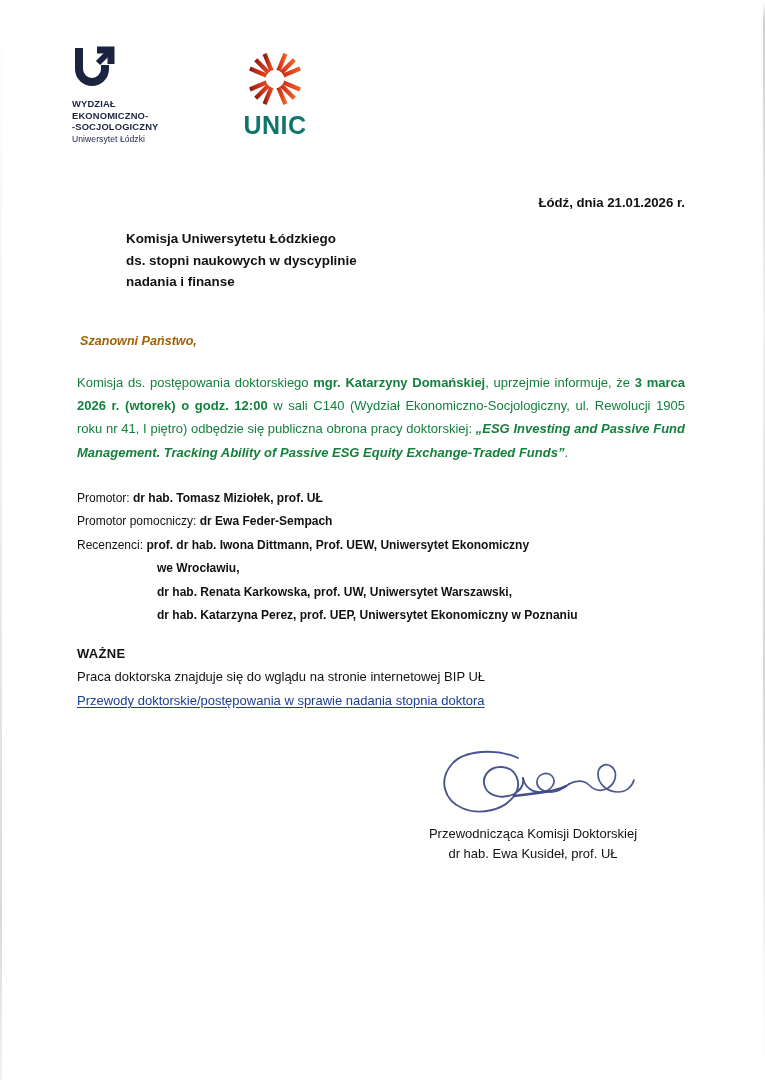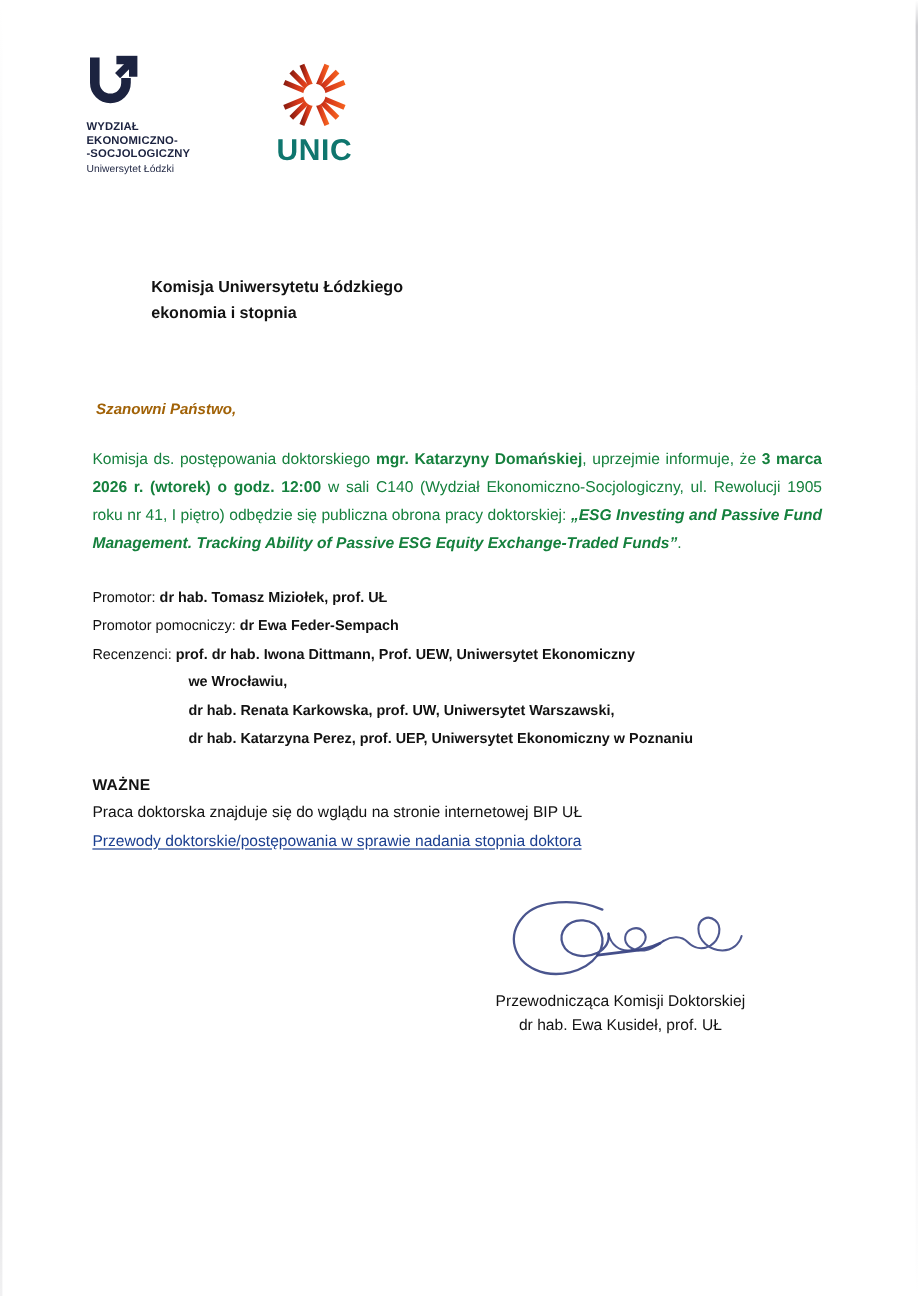--- a/index.html
+++ b/index.html
@@ -47,21 +47,21 @@
     height: 1080px;
   }
 
   
   .logo-band {
     position: absolute;
     left: 72px;
     top: 46px;
     display: flex;
     align-items: flex-start;
-    gap: 38px;
+    gap: 51px;
   }
 
   
   .ul-logo {
     width: 112px;
   }
   .ul-mark {
     width: 46px;
     height: 42px;
     margin-left: 1px;
@@ -181,21 +181,21 @@
   .important .hdr { font-weight: bold; letter-spacing: 0.3px; }
   .important .lnk {
     color: #1b3f90;
     text-decoration: underline;
     text-underline-offset: 2px;
   }
 
   
   .signature-block {
     position: absolute;
-    left: 352px;
+    left: 368px;
     top: 742px;
     width: 330px;
     text-align: center;
   }
   .sig-svg {
     display: block;
     margin: 0 auto;
     width: 215px;
     height: 86px;
   }
@@ -258,24 +258,26 @@
           <line x1="50" y1="50" x2="33.2" y2="9.5"></line>
         </g>
         <circle cx="50" cy="50" r="13.5" fill="#ffffff"></circle>
         <circle cx="50" cy="50" r="13.5" fill="none" stroke="#ffffff" stroke-width="3"></circle>
       </svg>
       <div class="unic-word">UNIC</div>
     </div>
 
   </div>
 
+  <div class="date-line">Łódź, dnia 21.01.2026 r.</div>
 
   <div class="addressee">
     <div>Komisja Uniwersytetu Łódzkiego</div>
-    <div>ekonomia i stopnia</div>
+    <div>ds. stopni naukowych w dyscyplinie</div>
+    <div>nadania i finanse</div>
   </div>
 
   <div class="salutation">Szanowni Państwo,</div>
 
   <div class="para-main"><span>Komisja ds. postępowania doktorskiego </span><b>mgr. Katarzyny Domańskiej</b><span>, uprzejmie informuje, że </span><b>3 marca 2026 r. (wtorek) o godz. 12:00</b><span> w sali C140 (Wydział Ekonomiczno-Socjologiczny, ul. Rewolucji 1905 roku nr 41, I piętro) odbędzie się publiczna obrona pracy doktorskiej: </span><span class="thesis-title">„ESG Investing and Passive Fund Management. Tracking Ability of Passive ESG Equity Exchange-Traded Funds”</span><span>.</span></div>
 
   <div class="people">
     <div><span class="lbl">Promotor: </span><span class="nm">dr hab. Tomasz Miziołek, prof. UŁ</span></div>
     <div><span class="lbl">Promotor pomocniczy: </span><span class="nm">dr Ewa Feder-Sempach</span></div>
     <div><span class="lbl">Recenzenci: </span><span class="nm">prof. dr hab. Iwona Dittmann, Prof. UEW, Uniwersytet Ekonomiczny</span></div>

